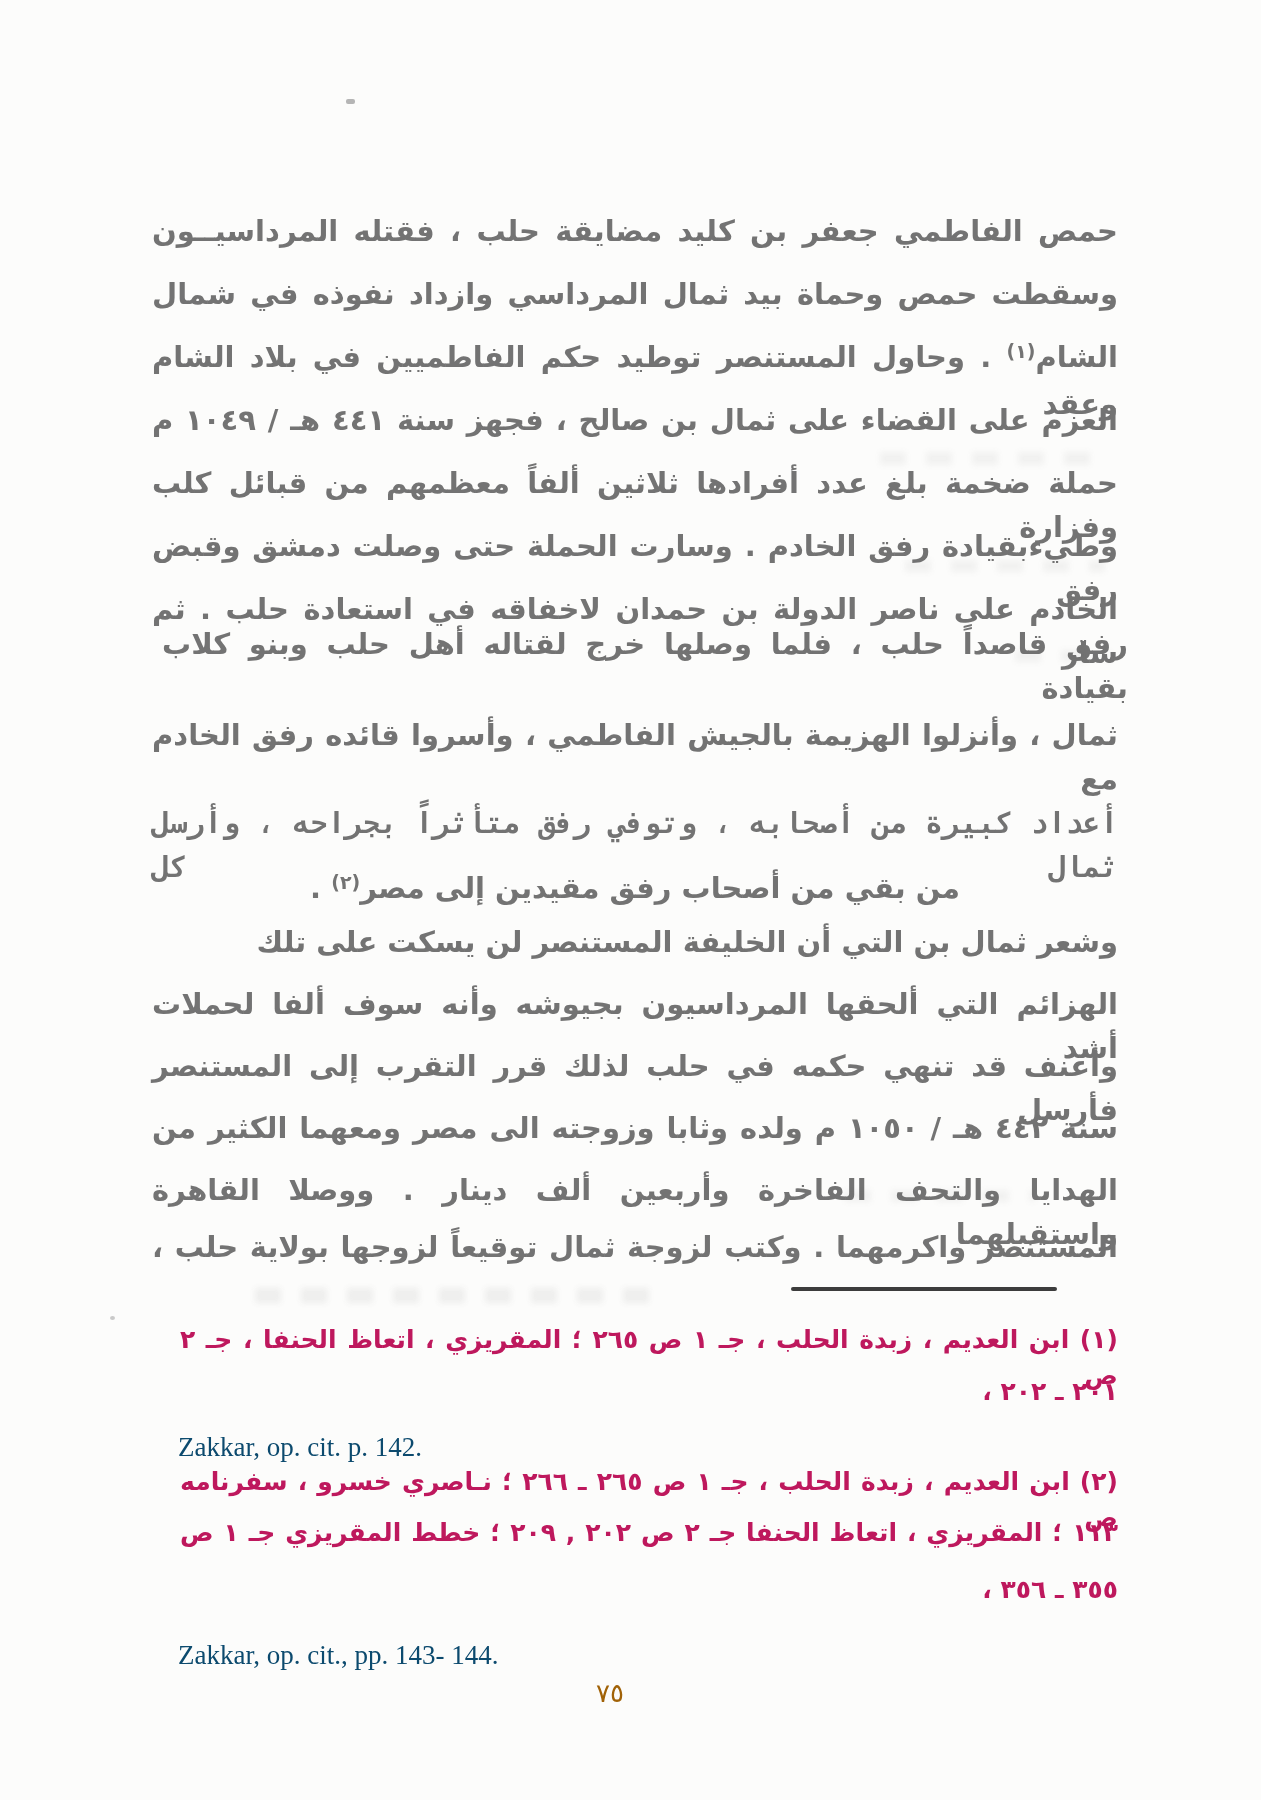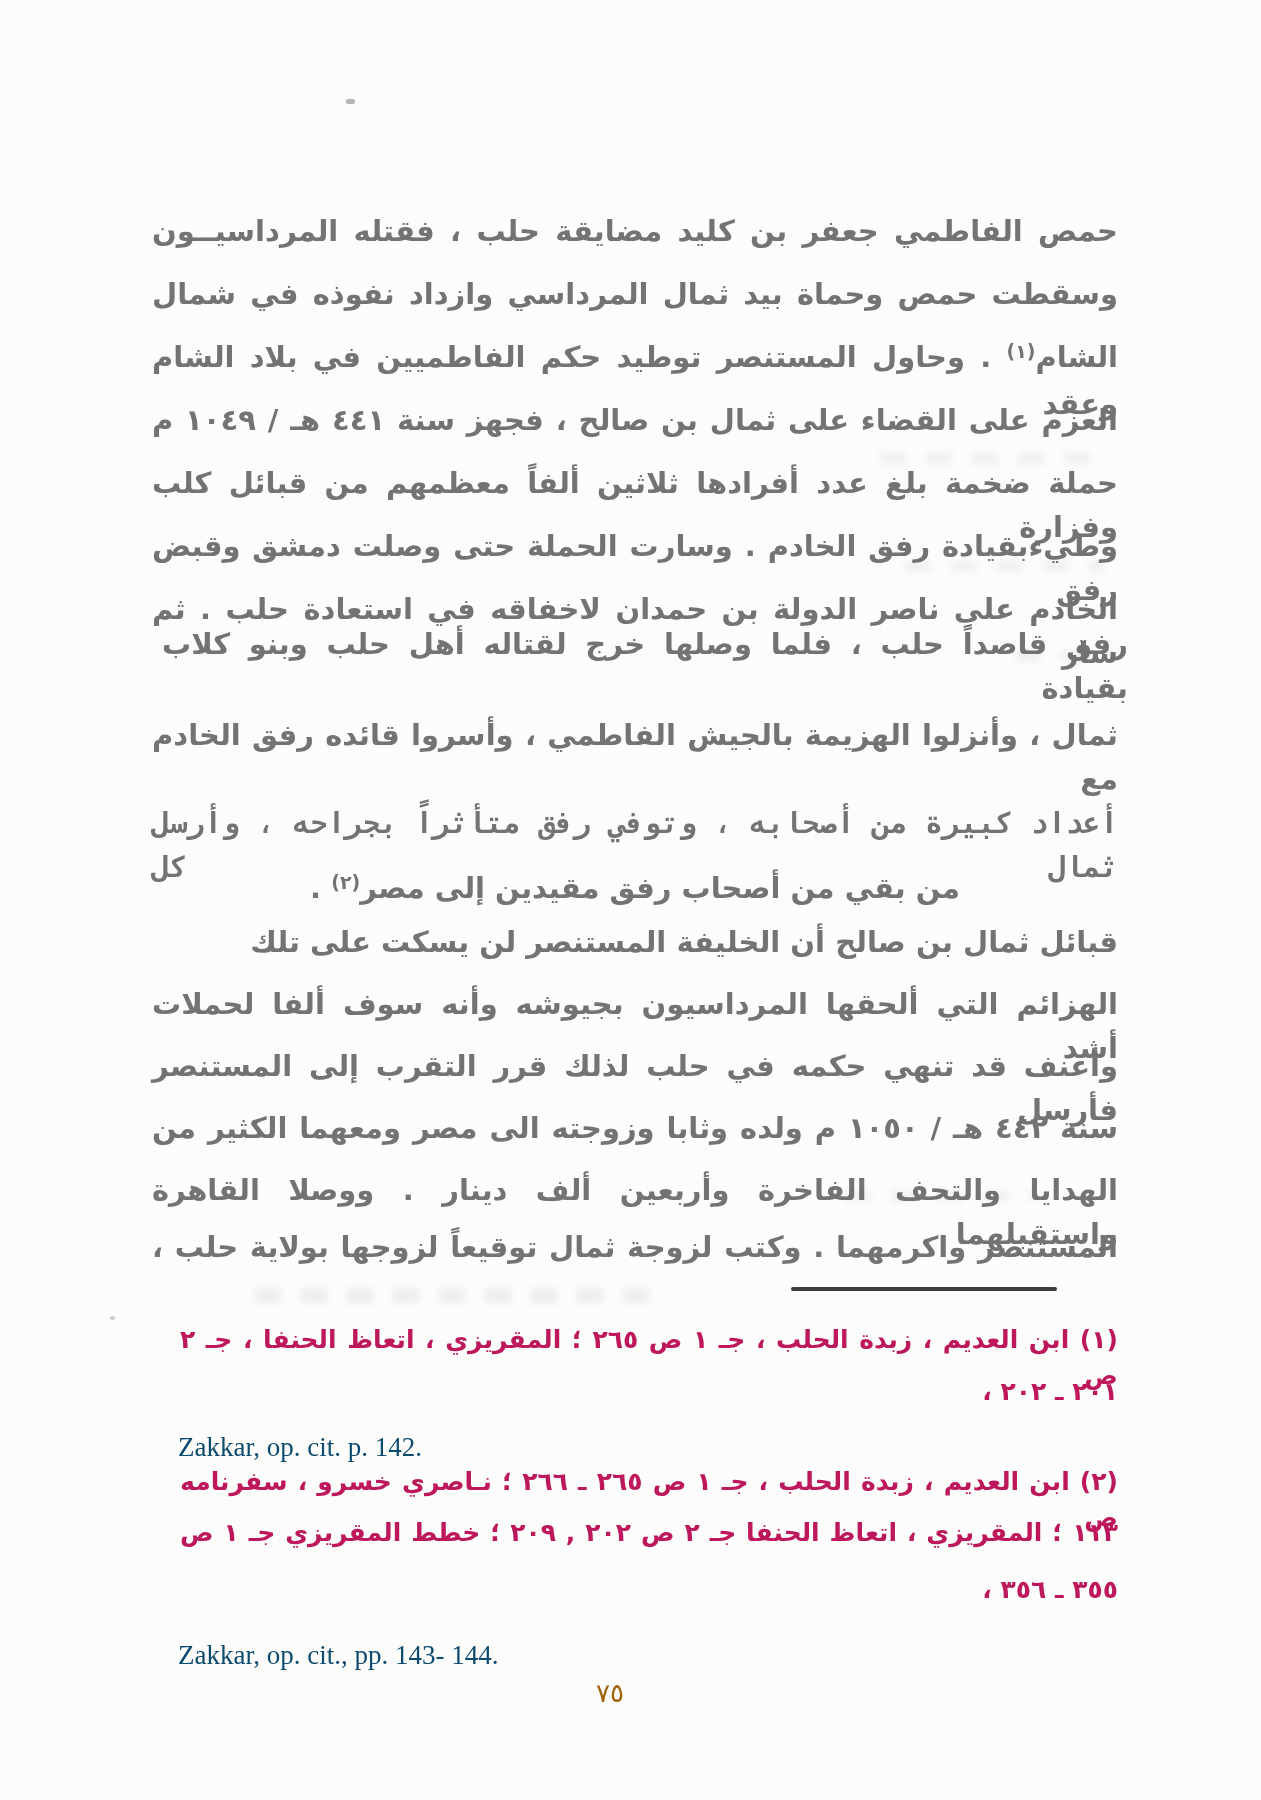--- a/index.html
+++ b/index.html
@@ -61,21 +61,21 @@
       <div class="main-line" style="top: 272px;">وسقطت حمص وحماة بيد ثمال المرداسي وازداد نفوذه في شمال</div>
       <div class="main-line" style="top: 335px;">الشام<span class="fnref">(١)</span> . وحاول المستنصر توطيد حكم الفاطميين في بلاد الشام وعقد</div>
       <div class="main-line" style="top: 398px;">العزم على القضاء على ثمال بن صالح ، فجهز سنة ٤٤١ هـ / ١٠٤٩ م</div>
       <div class="main-line" style="top: 461px;">حملة ضخمة بلغ عدد أفرادها ثلاثين ألفاً معظمهم من قبائل كلب وفزارة</div>
       <div class="main-line" style="top: 524px;">وطيءبقيادة رفق الخادم . وسارت الحملة حتى وصلت دمشق وقبض رفق</div>
       <div class="main-line" style="top: 587px;">الخادم على ناصر الدولة بن حمدان لاخفاقه في استعادة حلب . ثم سار</div>
       <div class="main-line" style="top: 622px; margin-left: 10px;">رفق قاصداً حلب ، فلما وصلها خرج لقتاله أهل حلب وبنو كلاب بقيادة</div>
       <div class="main-line" style="top: 713px;">ثمال ، وأنزلوا الهزيمة بالجيش الفاطمي ، وأسروا قائده رفق الخادم مع</div>
       <div class="main-line" style="top: 804px; font-family: Liberation Mono, monospace;">أعداد كبيرة من أصحابه ، وتوفي رفق متأثراً بجراحه ، وأرسل ثمال كل</div>
       <div class="main-line line-center" style="top: 842px; margin-top: 24px;">من بقي من أصحاب رفق مقيدين إلى مصر<span class="fnref">(٢)</span> .</div>
-      <div class="main-line line-first" style="top: 920px;">قبائل ثمال بن صالح أن الخليفة المستنصر لن يسكت على تلك</div>
+      <div class="main-line line-first" style="top: 920px;">وشعر ثمال بن التي أن الخليفة المستنصر لن يسكت على تلك</div>
       <div class="main-line" style="top: 982px;">الهزائم التي ألحقها المرداسيون بجيوشه وأنه سوف ألفا لحملات أشد</div>
       <div class="main-line" style="top: 1044px;">وأعنف قد تنهي حكمه في حلب لذلك قرر التقرب إلى المستنصر فأرسل</div>
       <div class="main-line" style="top: 1106px;">سنة ٤٤٢ هـ / ١٠٥٠ م ولده وثابا وزوجته الى مصر ومعهما الكثير من</div>
       <div class="main-line" style="top: 1168px;">الهدايا والتحف الفاخرة وأربعين ألف دينار . ووصلا القاهرة واستقبلهما</div>
       <div class="main-line" style="top: 1225px;">المستنصر واكرمهما . وكتب لزوجة ثمال توقيعاً لزوجها بولاية حلب ،</div>
     </div>
 
   <div class="separator"></div>
 
   <div id="footnotes">

